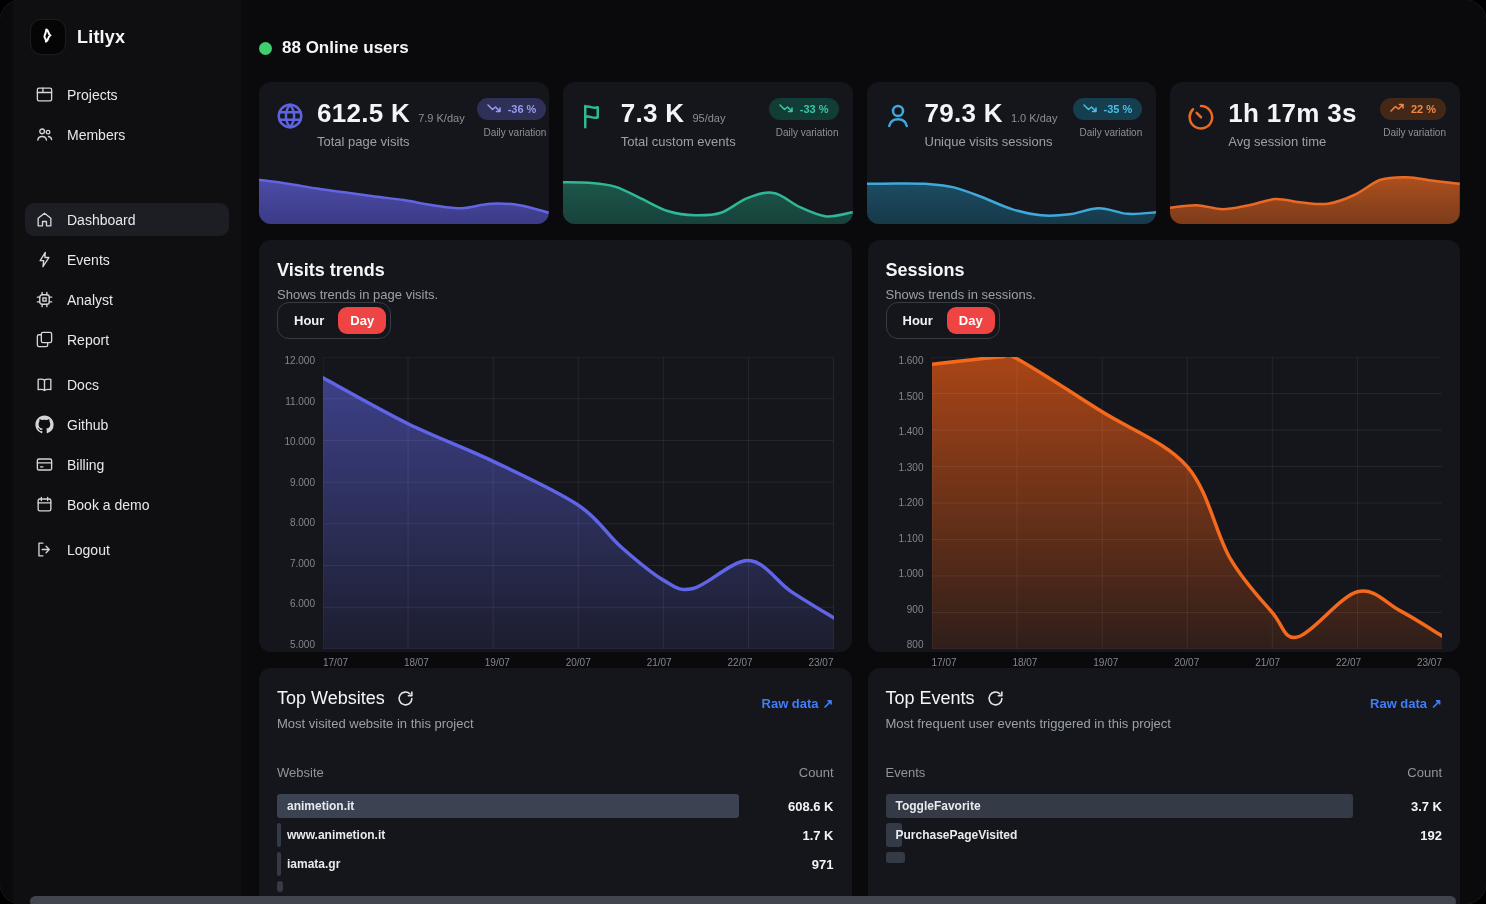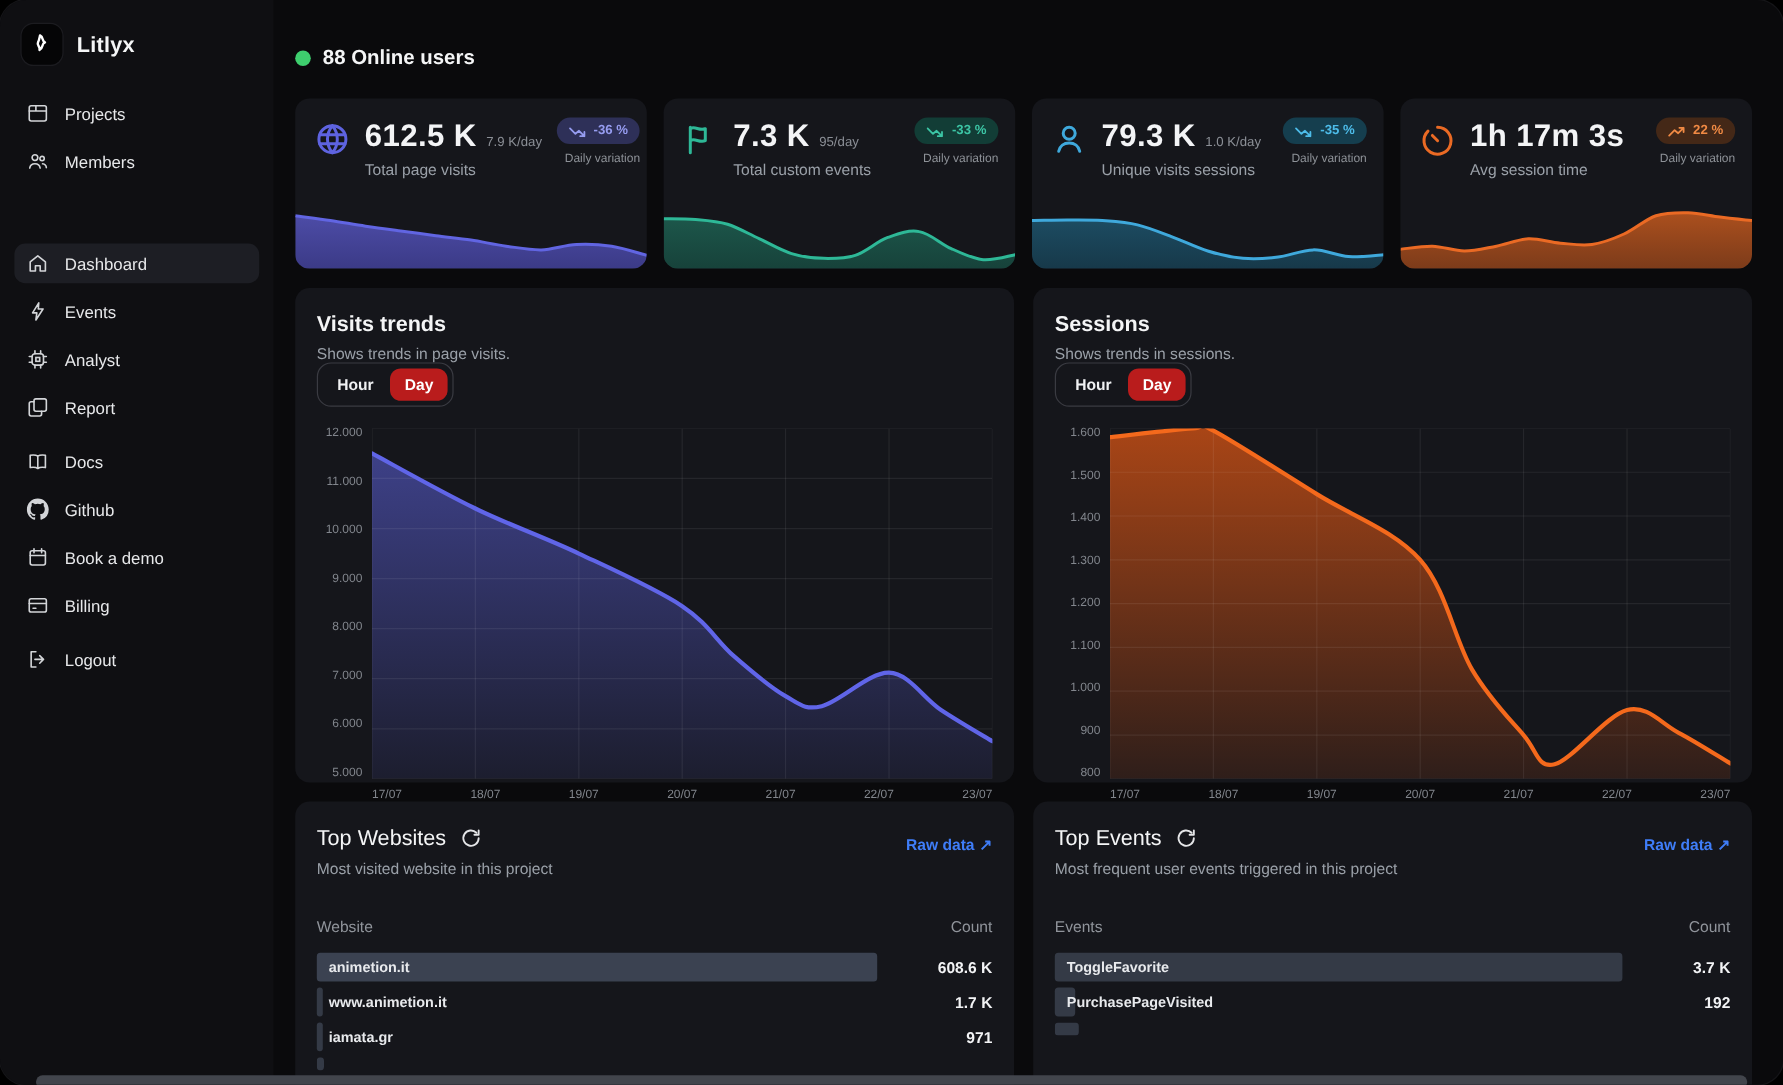--- a/index.html
+++ b/index.html
@@ -1,19 +1,19 @@
 <!DOCTYPE html>
 <html><head>
 <meta charset="utf-8">
 <style>
   * { box-sizing: border-box; margin: 0; padding: 0; }
   html,body { width:1486px; height:904px; background:#000; overflow:hidden;
     font-family:"Liberation Sans", sans-serif; }
   .window { position:absolute; inset:0; background:#0a0a0c; border-radius:22px;
-    overflow:hidden; display:flex; box-shadow:0 0 0 1px #151518; }
+    overflow:hidden; display:flex; box-shadow:0 0 0 1px #151518;padding-left:13px; }
 
   
   .sidebar { width:228px; flex-shrink:0; background:#0f0f12; padding:20px 12px; }
   .logo-row { display:flex; align-items:center; gap:12px; padding:0 6px; margin-bottom:24px; }
   .logo-box { width:34px; height:34px; border-radius:10px; background:#050506; display:flex;
     align-items:center; justify-content:center; color:#fff; box-shadow:0 0 0 1px #1c1c20; }
   .logo-text { font-size:18px; font-weight:700; color:#f5f6f7; letter-spacing:.2px; }
   .side-item { display:flex; align-items:center; gap:13px; padding:7px 10px; margin-bottom:7px;
     border-radius:9px; color:#e7e8ea; font-size:14px; cursor:pointer; }
   .side-item .ic { width:19px; height:19px; color:#d3d5d8; display:flex; }
@@ -36,37 +36,37 @@
   .c1 { --ac:#2eb897; --bbg:#123d36; --btx:#3cc5a5; }
   .c2 { --ac:#3fa9dc; --bbg:#153e4e; --btx:#4dbce9; }
   .c3 { --ac:#ea6a24; --bbg:#442817; --btx:#f08a44; }
   .scard-top { display:flex; align-items:flex-start; gap:12px; }
   .sicon { width:30px; height:30px; color:var(--ac); margin-top:3px; flex-shrink:0; }
   .sval-row { display:flex; align-items:baseline; gap:8px; white-space:nowrap; }
   .sval { font-size:26px; font-weight:700; color:#f3f4f6; letter-spacing:.3px; }
   .srate { font-size:11px; color:#8b8f96; }
   .slabel { margin-top:5px; font-size:13px; color:#9aa0a8; white-space:nowrap; }
   .sbadge-col { margin-left:auto; display:flex; flex-direction:column; align-items:flex-end; gap:7px; }
-  .sbadge { display:flex; align-items:flex-end; gap:6px; background:var(--bbg); color:var(--btx);
+  .sbadge { display:flex; align-items:flex-start; gap:6px; background:var(--bbg); color:var(--btx);
     font-size:11px; font-weight:700; padding:5px 10px; border-radius:999px; white-space:nowrap; }
   .sbadge svg { width:15px; height:10px; }
   .scap { font-size:10px; color:#8d9197; }
   .spark { position:absolute; left:0; right:0; bottom:0; width:100%; height:58px; display:block; }
 
   
   .charts-row { display:flex; gap:16px; margin-top:16px; }
   .ccard { flex:1; height:412px; background:#15161b; border-radius:12px; padding:20px 18px 8px; }
   .chead { display:flex; align-items:flex-start; justify-content:space-between;flex-direction:column; }
   .ctitle { font-size:18px; font-weight:700; color:#f4f5f6; }
   .csub { margin-top:6px; font-size:13px; color:#9aa0a8; }
   .toggle { display:flex; align-items:center; gap:2px; border:1px solid #3a3b42; border-radius:12px;
     padding:4px; }
   .tbtn { background:none; border:none; color:#f1f2f4; font-family:inherit; font-weight:700;
     font-size:13px; padding:6px 12px; border-radius:9px; cursor:pointer; }
-  .tbtn.active { background:#b91c1c; color:#fff; }
+  .tbtn.active { background:#ef4444; color:#fff; }
   .cbody { display:flex; margin-top:18px; }
   .yaxis { width:46px; height:292px; display:flex; flex-direction:column; justify-content:space-between;
     align-items:flex-end; padding-right:8px; font-size:10px; color:#82868d; }
   .yaxis span { line-height:8px; }
   .plot { flex:1; min-width:0; }
   .plot svg { width:100%; height:292px; display:block; }
   .xaxis { display:flex; justify-content:space-between; margin-top:8px; font-size:10px; color:#82868d; }
 
   
   .tables-row { display:flex; gap:16px; margin-top:16px; }
@@ -181,34 +181,34 @@
         <span class="ic">
             <svg viewBox="0 0 24 24" fill="currentColor">
               <path d="M12 .5C5.65.5.5 5.65.5 12c0 5.1 3.3 9.4 7.9 10.9.6.1.8-.25.8-.55v-2c-3.2.7-3.9-1.4-3.9-1.4-.5-1.3-1.3-1.7-1.3-1.7-1-.7.1-.7.1-.7 1.1.1 1.7 1.2 1.7 1.2 1 1.7 2.7 1.2 3.3.9.1-.7.4-1.2.7-1.5-2.6-.3-5.3-1.3-5.3-5.7 0-1.3.45-2.3 1.2-3.1-.1-.3-.5-1.5.1-3.1 0 0 1-.3 3.2 1.2a11 11 0 0 1 5.8 0c2.2-1.5 3.2-1.2 3.2-1.2.6 1.6.2 2.8.1 3.1.75.8 1.2 1.8 1.2 3.1 0 4.4-2.7 5.4-5.3 5.7.4.35.8 1 .8 2.1v3.1c0 .3.2.65.8.55A11.5 11.5 0 0 0 23.5 12C23.5 5.65 18.35.5 12 .5z"></path>
             </svg>
           </span>
         <span>Github</span>
       </div>
       <div class="side-item">
         <span class="ic">
             <svg viewBox="0 0 24 24" fill="none" stroke="currentColor" stroke-width="1.7" stroke-linecap="round">
+              <rect x="3" y="5" width="18" height="14" rx="2"></rect>
+              <path d="M3 10h18M7 15h3"></path>
+            </svg>
+          </span>
+        <span>Billing</span>
+      </div>
+      <div class="side-item">
+        <span class="ic">
+            <svg viewBox="0 0 24 24" fill="none" stroke="currentColor" stroke-width="1.7" stroke-linecap="round">
               <rect x="4" y="5" width="16" height="15" rx="2"></rect>
               <path d="M8 3v4M16 3v4M4 10h16"></path>
             </svg>
           </span>
         <span>Book a demo</span>
-      </div>
-      <div class="side-item">
-        <span class="ic">
-            <svg viewBox="0 0 24 24" fill="none" stroke="currentColor" stroke-width="1.7" stroke-linecap="round">
-              <rect x="3" y="5" width="18" height="14" rx="2"></rect>
-              <path d="M3 10h18M7 15h3"></path>
-            </svg>
-          </span>
-        <span>Billing</span>
       </div>
     </nav>
 
     <nav class="nav-out">
       <div class="side-item">
         <span class="ic">
             <svg viewBox="0 0 24 24" fill="none" stroke="currentColor" stroke-width="1.7" stroke-linecap="round" stroke-linejoin="round">
               <path d="M10 4H5v16h5M14 8l4 4-4 4M18 12H9"></path>
             </svg>
           </span>

